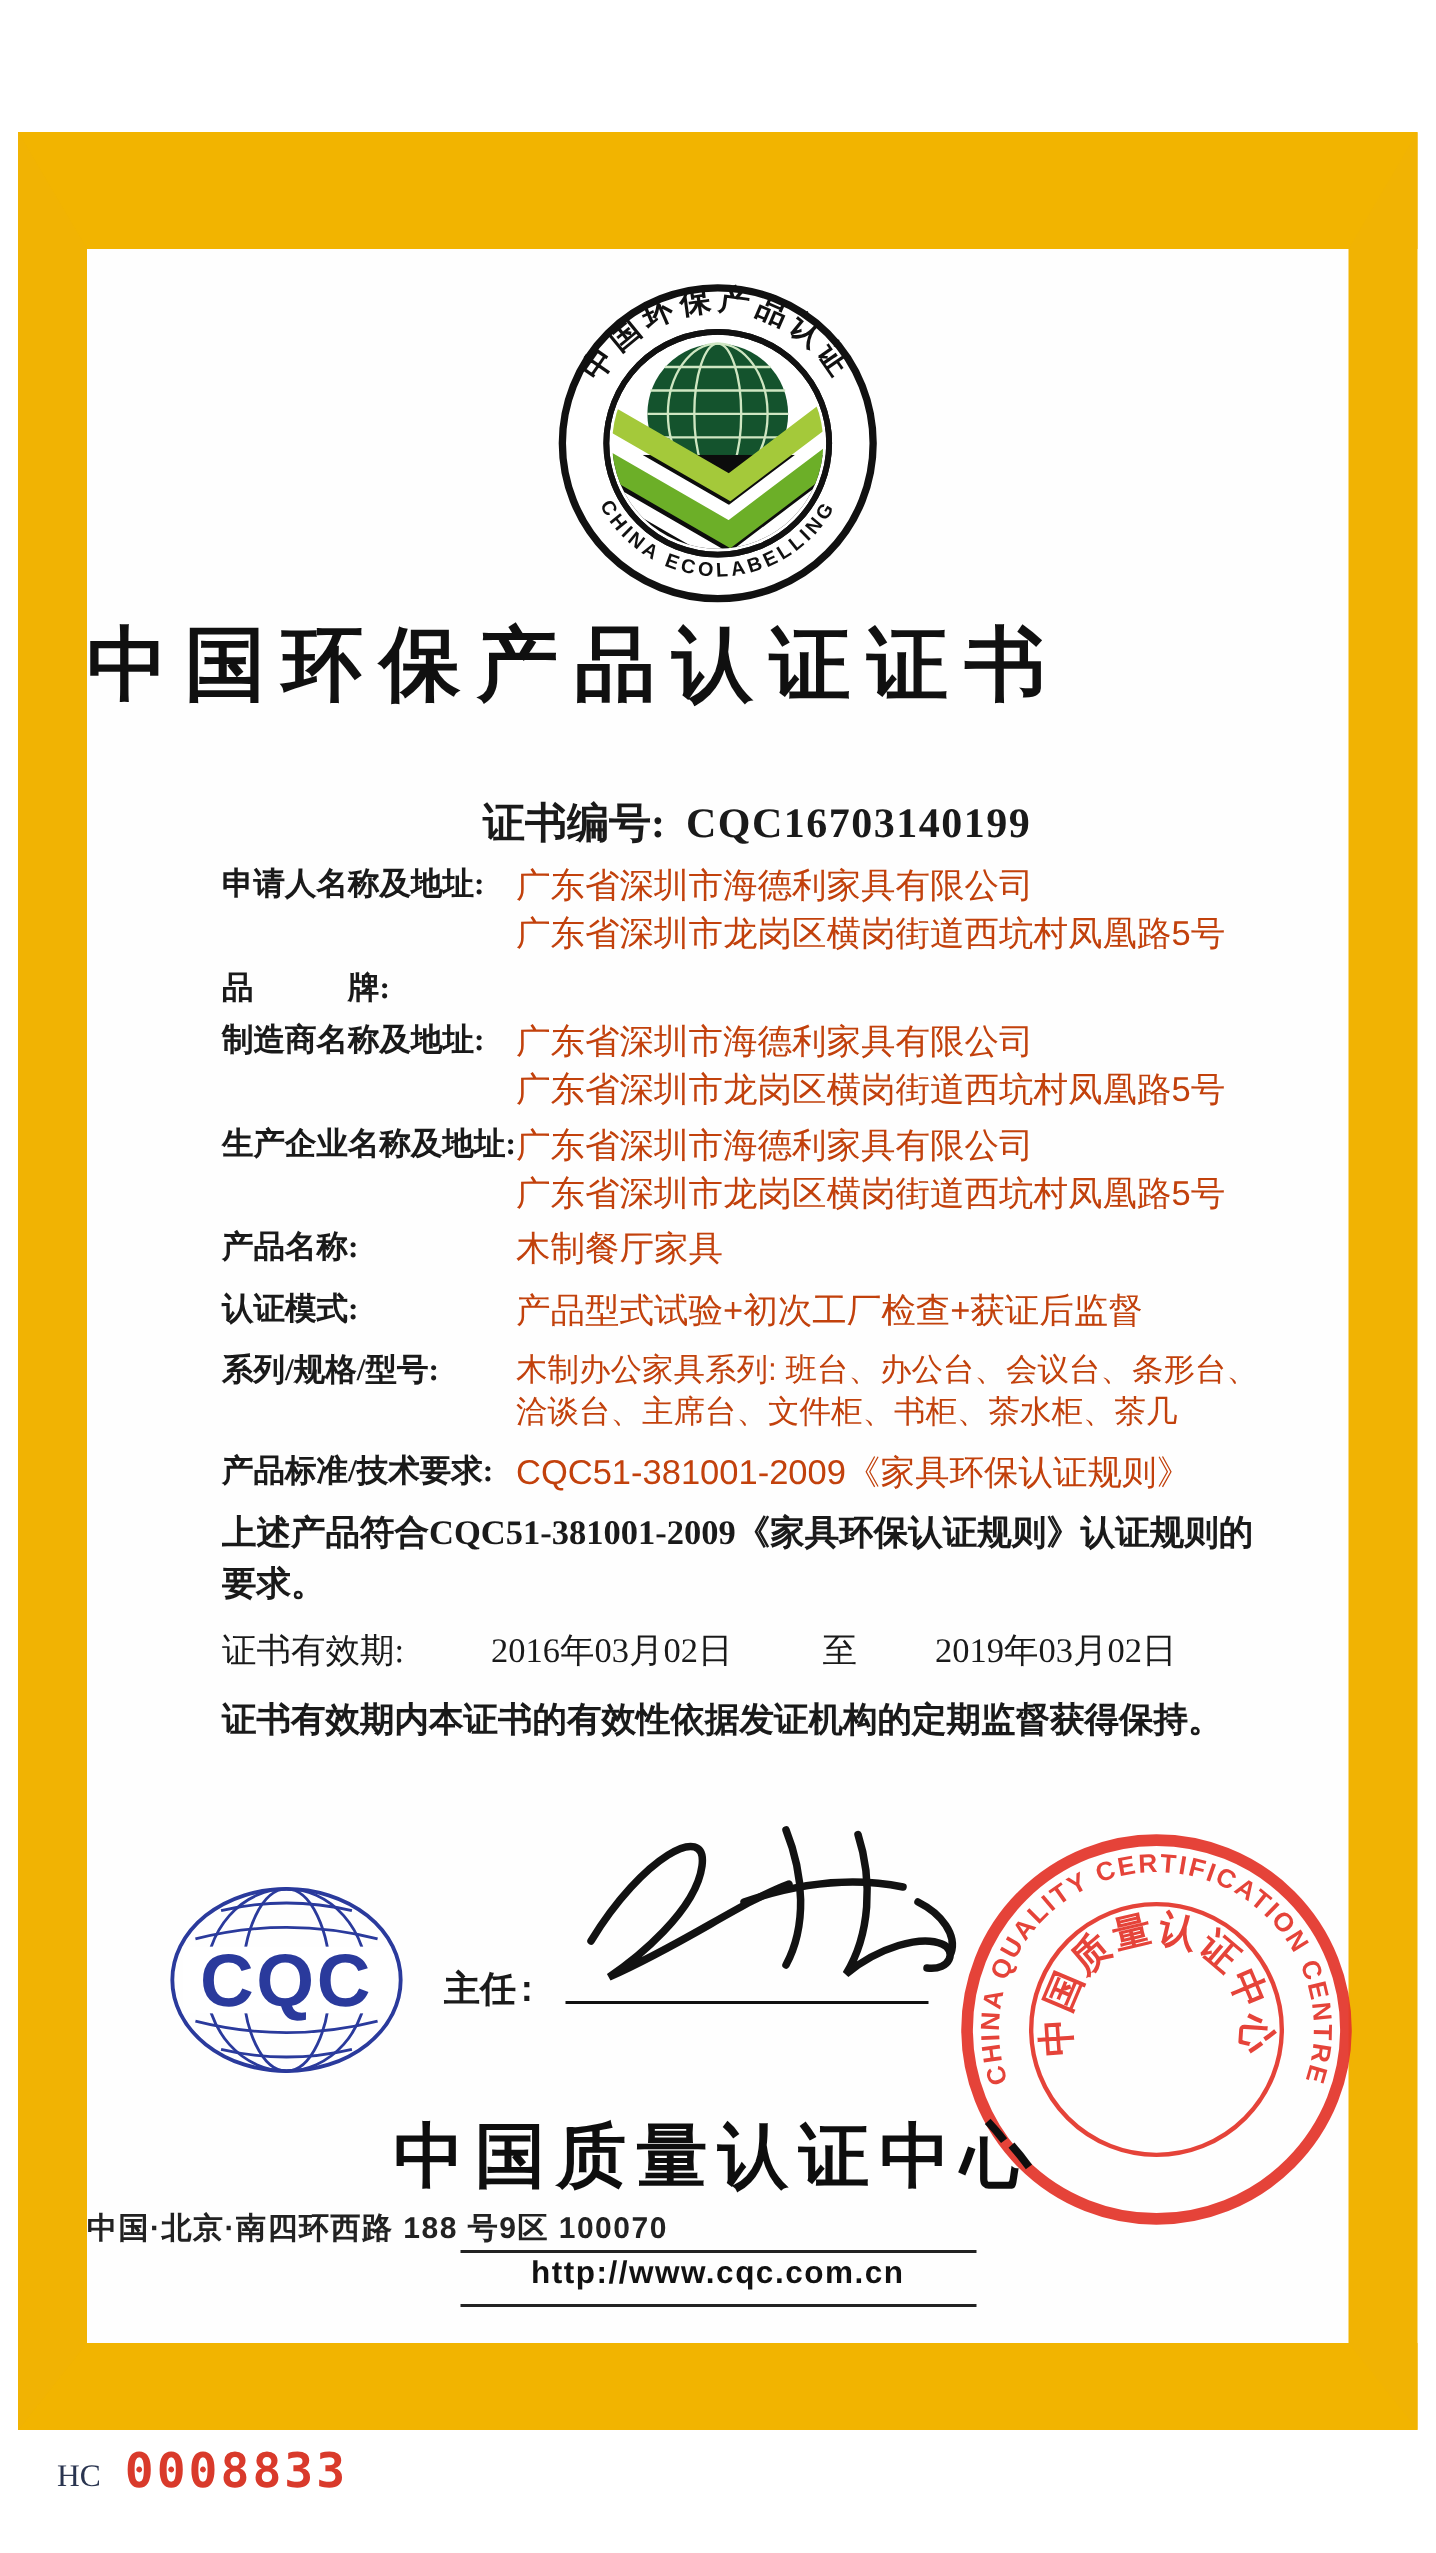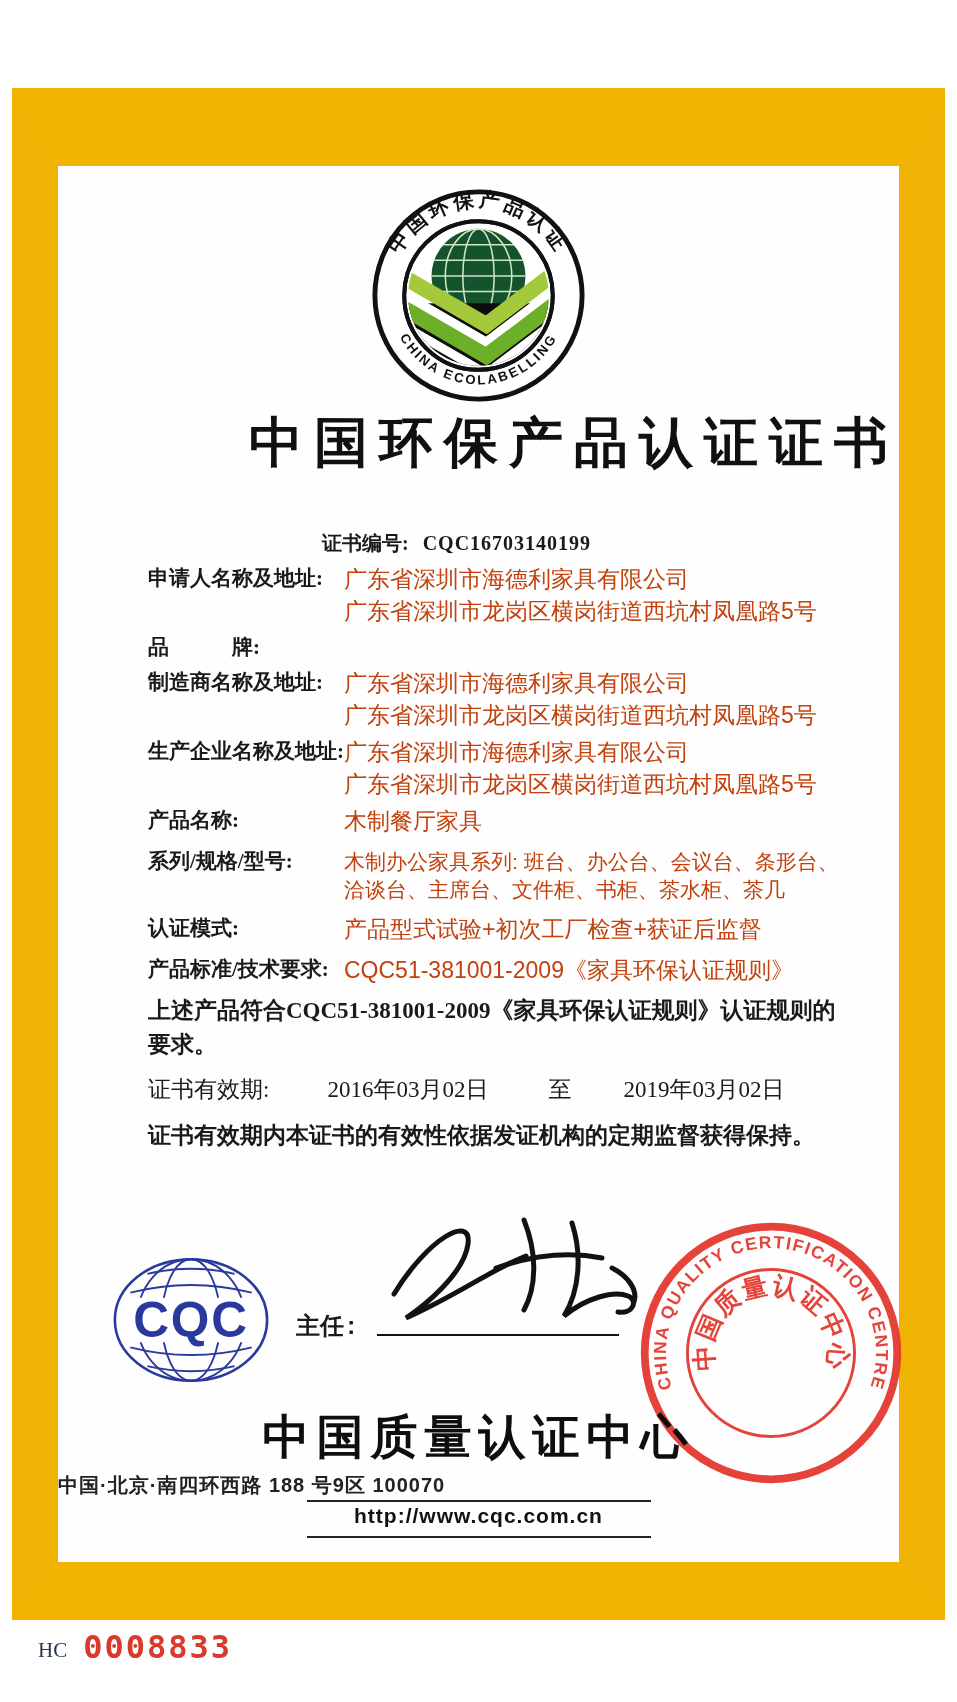--- a/index.html
+++ b/index.html
@@ -22,29 +22,29 @@
     border-right:46px solid #f1b303;
     background:#fefefe;
   }
   .inner{position:relative;width:100%;height:100%;}
 
   
   .eco-logo{display:block;margin:22px auto 0 auto;width:215px;height:215px;}
 
   .title{
     margin:4px 0 0 0;
-    text-align:right;
+    text-align:left;
     font-size:54px;font-weight:800;letter-spacing:11px;
     font-family:"Liberation Sans", sans-serif;
     color:#101010;
   }
 
   .certno{
     margin:50px 0 6px 264px;
-    font-size:20px;font-weight:700;
+    font-size:28px;font-weight:700;
     font-family:"Liberation Serif", serif;
   }
   .certno .no{font-weight:700;letter-spacing:1px;margin-left:14px;font-family:"Liberation Serif", serif;}
 
   .fields{margin:0 0 0 90px;width:700px;}
   .frow{display:flex;margin-bottom:5px;}
   .lbl{
     flex:0 0 196px;
     font-family:"Liberation Serif", serif;
     font-weight:700;font-size:21px;line-height:30px;
@@ -181,30 +181,30 @@
             <div class="vline">广东省深圳市海德利家具有限公司</div>
             <div class="vline">广东省深圳市龙岗区横岗街道西坑村凤凰路5号</div>
           </div>
         </div>
         <div class="frow gap">
           <div class="lbl">产品名称:</div>
           <div class="fval">
             <div class="vline">木制餐厅家具</div>
           </div>
         </div>
+        <div class="frow gap">
+          <div class="lbl">认证模式:</div>
+          <div class="fval">
+            <div class="vline">产品型式试验+初次工厂检查+获证后监督</div>
+          </div>
+        </div>
         <div class="frow small gap">
           <div class="lbl">系列/规格/型号:</div>
           <div class="fval">
             <div class="vline">木制办公家具系列: 班台、办公台、会议台、条形台、洽谈台、主席台、文件柜、书柜、茶水柜、茶几</div>
-          </div>
-        </div>
-        <div class="frow gap">
-          <div class="lbl">认证模式:</div>
-          <div class="fval">
-            <div class="vline">产品型式试验+初次工厂检查+获证后监督</div>
           </div>
         </div>
         <div class="frow">
           <div class="lbl">产品标准/技术要求:</div>
           <div class="fval">
             <div class="vline">CQC51-381001-2009《家具环保认证规则》</div>
           </div>
         </div>
       </div>
 

